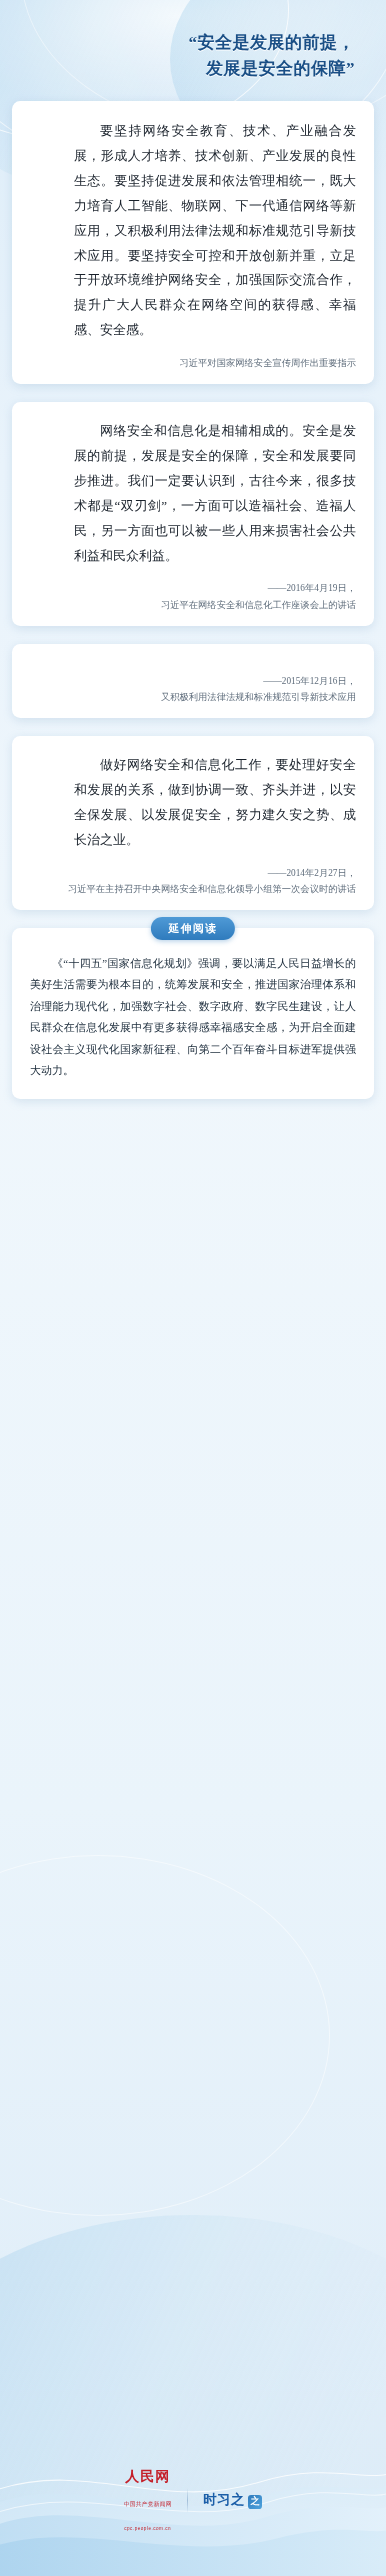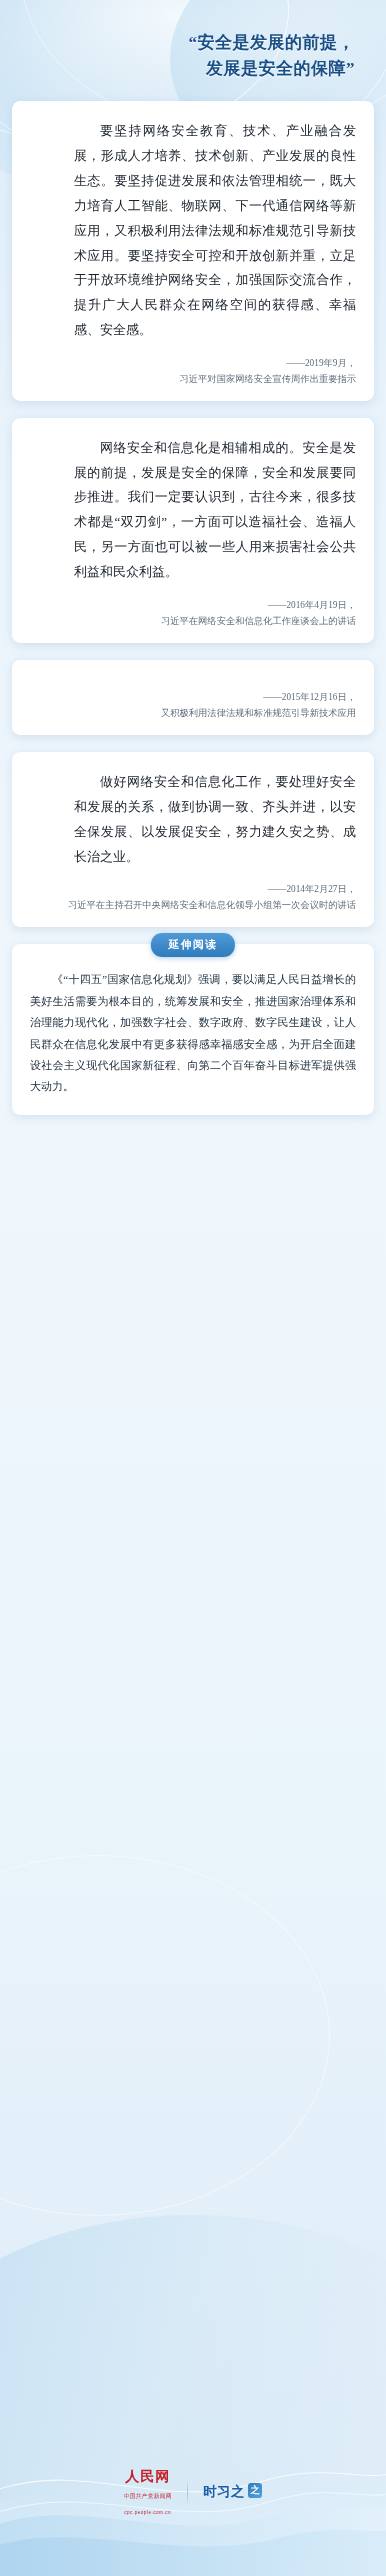--- a/index.html
+++ b/index.html
@@ -132,21 +132,21 @@
     left: 0; right: 0;
     top: 44px;
     display: flex;
     align-items: center;
     justify-content: center;
     gap: 15.5px;
   }
   .logo-people { display: flex; align-items: center; gap: 5.2px; }
   .logo-people-marks {
     display: flex; flex-direction: column; align-items: center; justify-content: center;
-    gap: 9px;
+    gap: 17px;
   }
   .logo-people-cn {
     font-family: "Liberation Serif", serif;
     font-weight: bold;
     font-size: 14px;
     color: #c4202a;
     letter-spacing: 1px;
     line-height: 1.1;
   }
   .logo-people-sub {
@@ -159,21 +159,21 @@
     font-family: "Liberation Sans", sans-serif;
     font-size: 4.6px;
     color: #c4202a;
     letter-spacing: 0.5px;
   }
   .logo-divider {
     width: 0.5px; height: 25px;
     background: linear-gradient(180deg, rgba(160,190,215,0) 0%, rgba(150,180,210,0.8) 50%, rgba(160,190,215,0) 100%);
   }
   .logo-shixi {
-    display: flex; align-items: flex-start; gap: 3.1px;
+    display: flex; align-items: flex-end; gap: 3.1px;
   }
   .shixi-cn {
     font-family: "Liberation Serif", serif;
     font-weight: bold;
     font-size: 13.4px;
     color: #1b5ea8;
     letter-spacing: 0.5px;
   }
   .shixi-mark {
     width: 14.4px; height: 14.4px;
@@ -205,21 +205,20 @@
     <div>“安全是发展的前提，</div>
     <div>发展是安全的保障”</div>
   </div>
 </div>
 
 <div class="cards">
 
   <div class="card">
     <div class="card-text">要坚持网络安全教育、技术、产业融合发展，形成人才培养、技术创新、产业发展的良性生态。要坚持促进发展和依法管理相统一，既大力培育人工智能、物联网、下一代通信网络等新应用，又积极利用法律法规和标准规范引导新技术应用。要坚持安全可控和开放创新并重，立足于开放环境维护网络安全，加强国际交流合作，提升广大人民群众在网络空间的获得感、幸福感、安全感。</div>
     <div class="card-source">
-      <span class="src-date">——2019年9月，</span>
       <span class="src-desc">习近平对国家网络安全宣传周作出重要指示</span>
     </div>
   </div>
 
   <div class="card">
     <div class="card-text">网络安全和信息化是相辅相成的。安全是发展的前提，发展是安全的保障，安全和发展要同步推进。我们一定要认识到，古往今来，很多技术都是“双刃剑”，一方面可以造福社会、造福人民，另一方面也可以被一些人用来损害社会公共利益和民众利益。</div>
     <div class="card-source">
       <span class="src-date">——2016年4月19日，</span>
       <span class="src-desc">习近平在网络安全和信息化工作座谈会上的讲话</span>
     </div>

